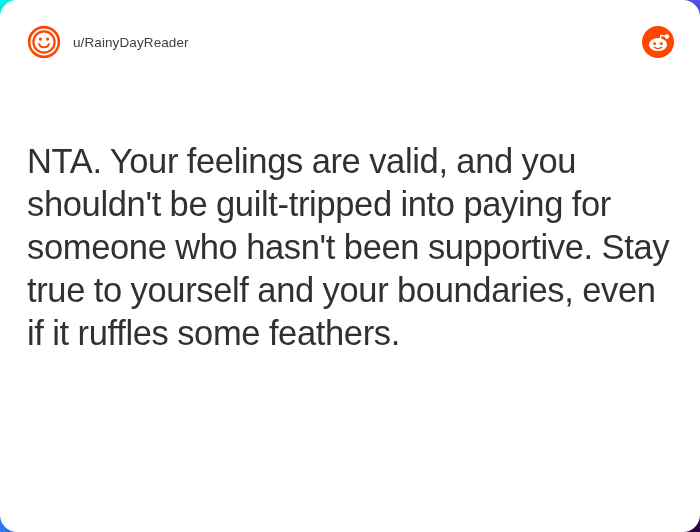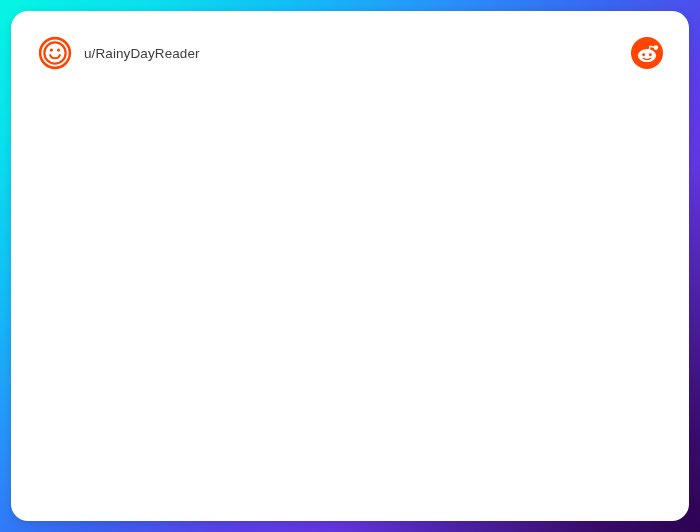--- a/index.html
+++ b/index.html
@@ -23,21 +23,21 @@
         #05f6e4 0%,
         #0ae0ee 12%,
         #12bdf6 24%,
         #2a8bfa 38%,
         #3a63f0 50%,
         #5a3fe8 62%,
         #6236e0 70%,
         #4a1f9e 82%,
         #3b0d6e 91%,
         #2d0352 100%);
-    padding: 11px;
+    padding: 0;
   }
 
   #quote-card {
     position: relative;
     width: 100%;
     height: 100%;
     box-sizing: border-box;
     background: #ffffff;
     border-radius: 17px;
     box-shadow: 0 2px 10px rgba(0,0,0,0.12);
@@ -130,15 +130,18 @@
         <ellipse cx="20" cy="23.2" rx="11.4" ry="8.2" fill="#ffffff"></ellipse>
         <circle cx="31.1" cy="13.2" r="2.9" fill="#ffffff"></circle>
         <path d="M22.2 19.4 L23.6 11.6 L29.9 12.9" fill="none" stroke="#ffffff" stroke-width="1.7" stroke-linecap="round" stroke-linejoin="round"></path>
         <circle cx="15.8" cy="22.3" r="1.85" fill="#FF4500"></circle>
         <circle cx="24.2" cy="22.3" r="1.85" fill="#FF4500"></circle>
         <path d="M15.3 26.7 a6.2 4.4 0 0 0 9.4 0" fill="none" stroke="#FF4500" stroke-width="1.6" stroke-linecap="round"></path>
       </svg>
 
     </div>
 
+    <div id="card-body">
+      <p id="quote-text">NTA. Your feelings are valid, and you shouldn't be guilt-tripped into paying for someone who hasn't been supportive. Stay true to yourself and your boundaries, even if it ruffles some feathers.</p>
+    </div>
 
   </div>
 </div>
 
 </body></html>

